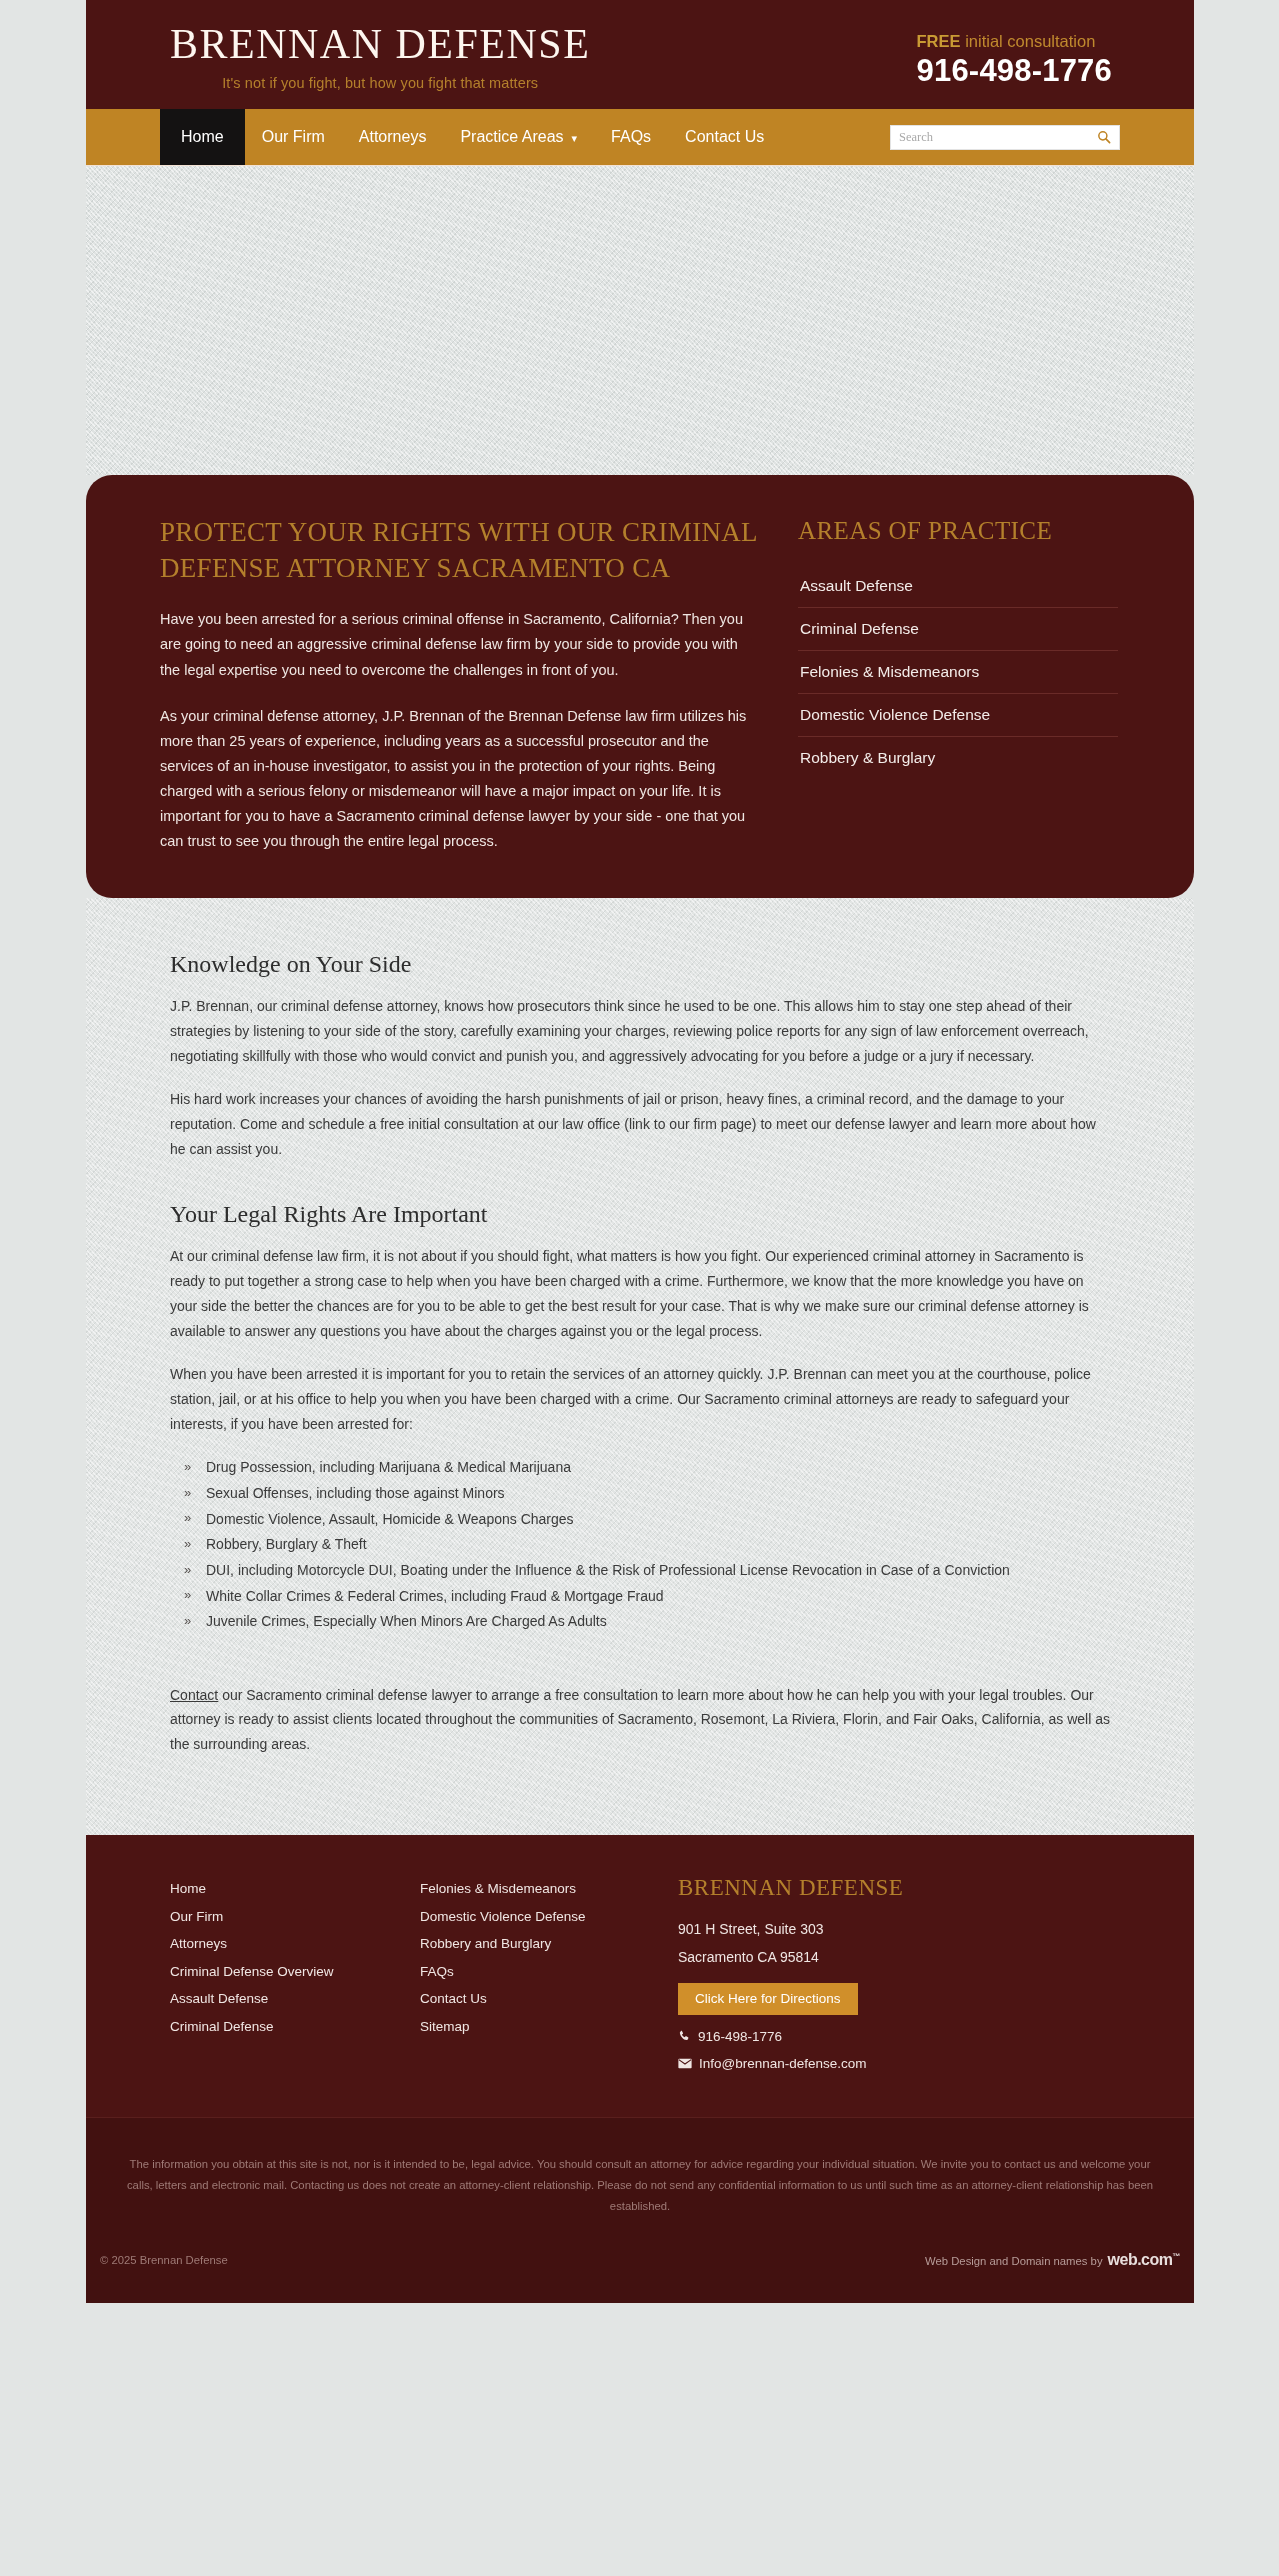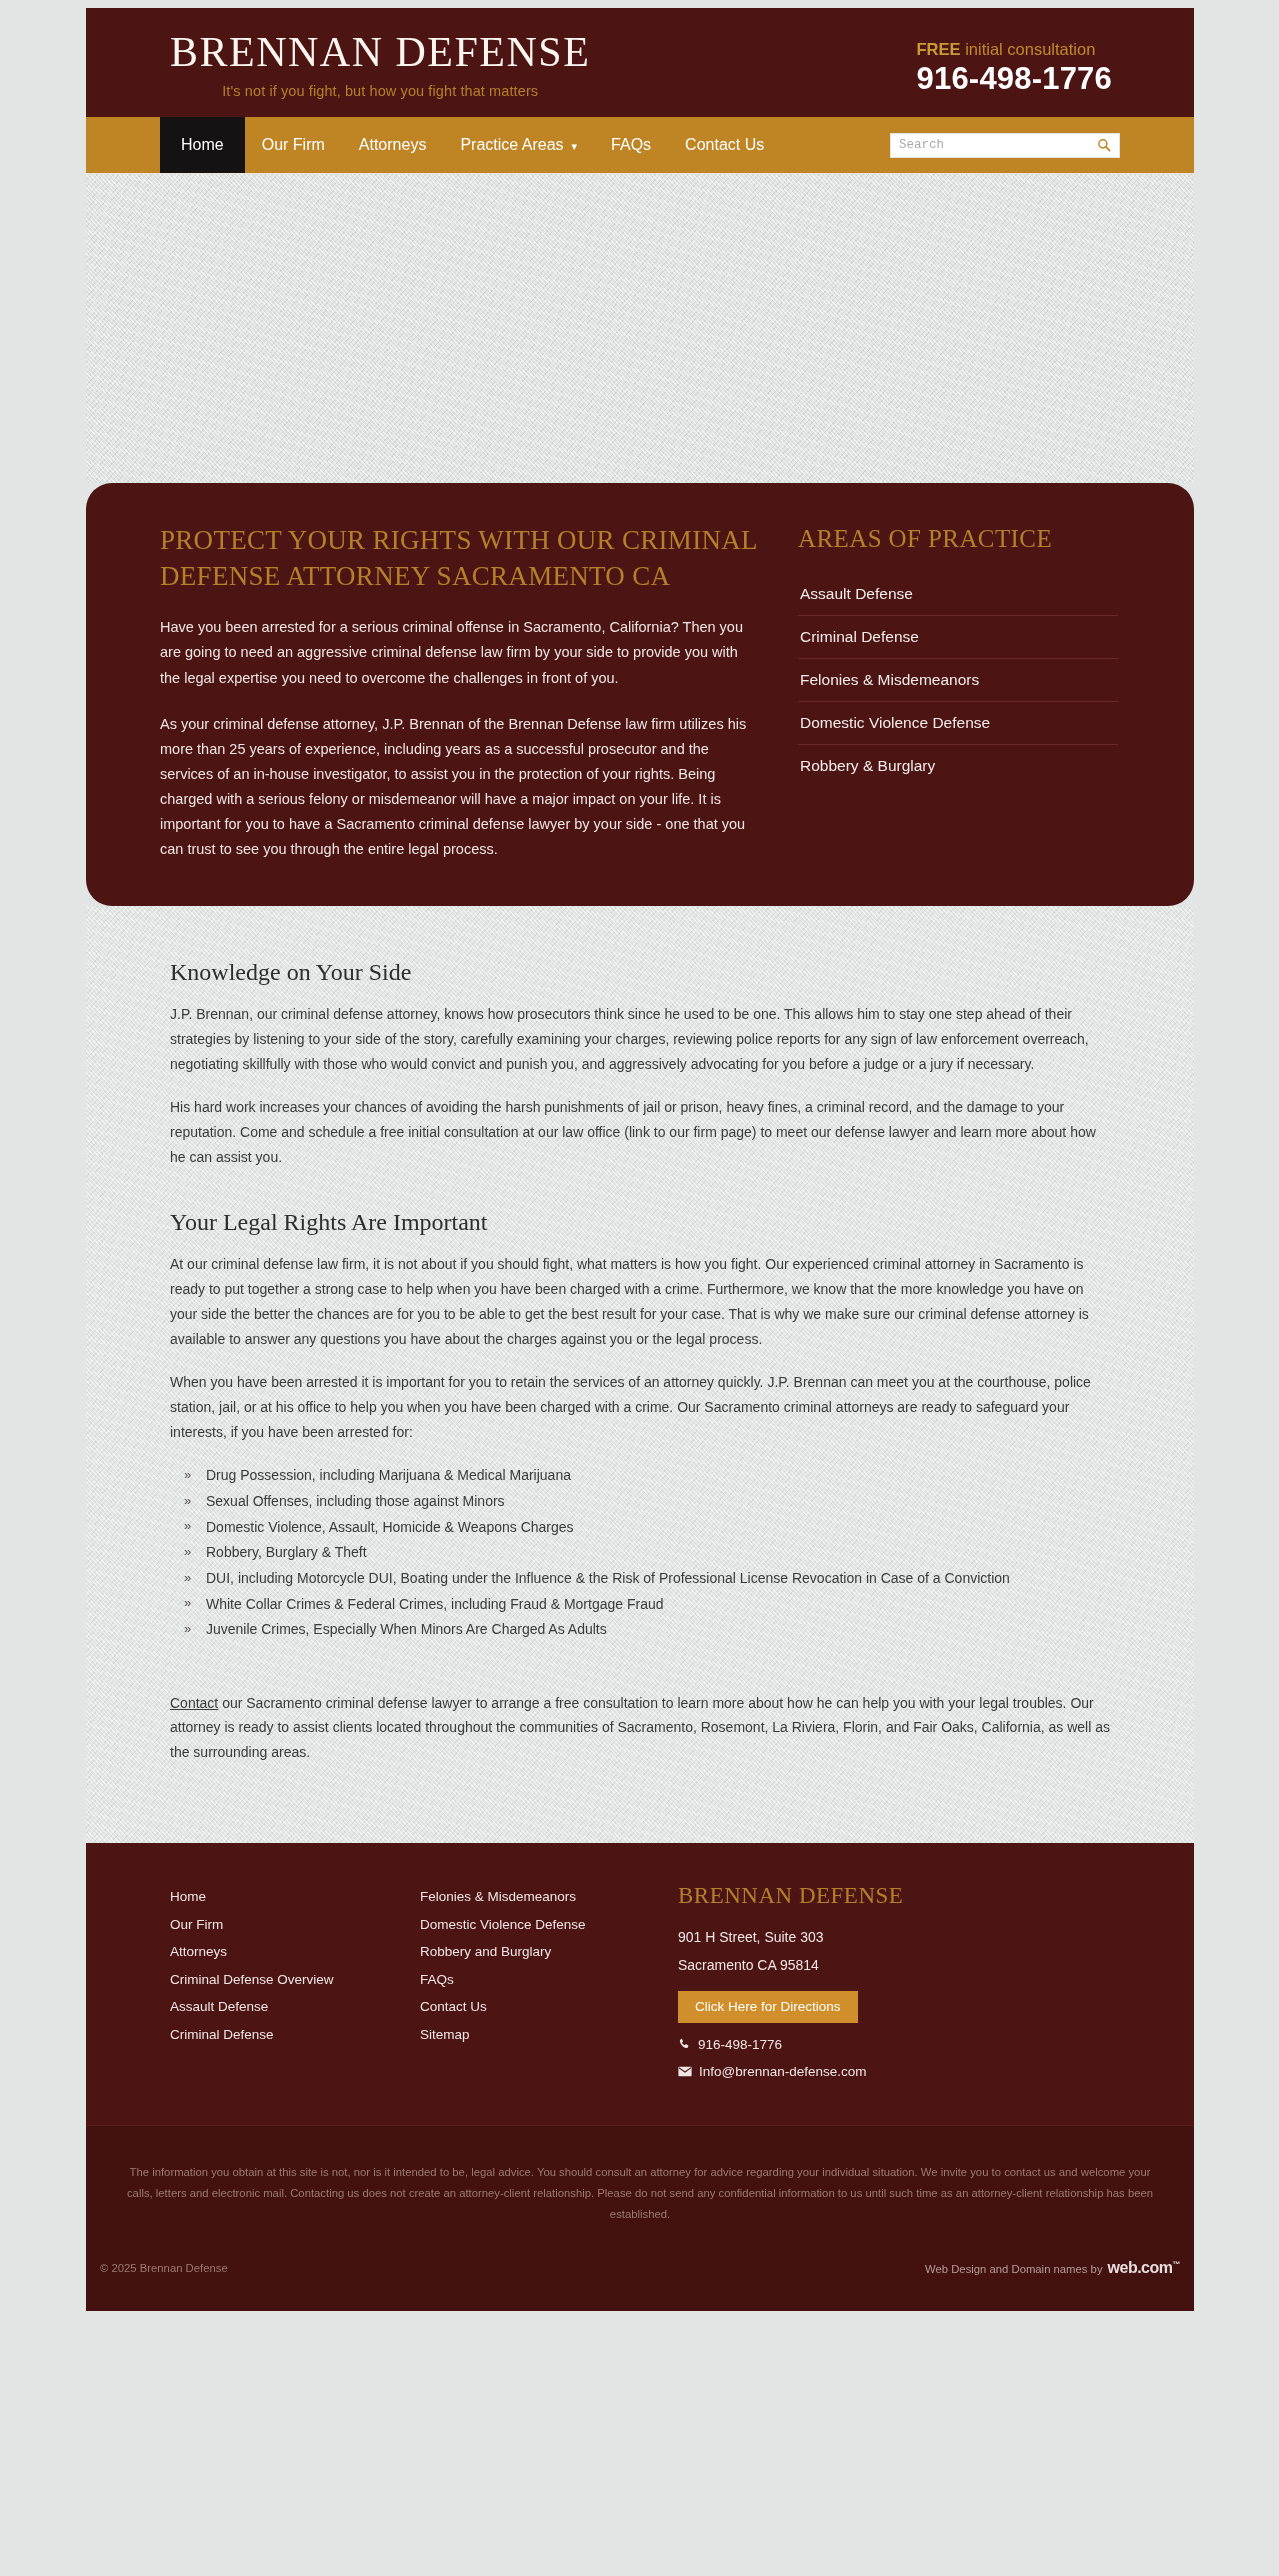--- a/index.html
+++ b/index.html
@@ -3,21 +3,21 @@
 <meta charset="utf-8">
 <style>
   * { margin:0; padding:0; box-sizing:border-box; }
   html, body { width:1280px; }
   body {
     font-family: "Liberation Sans", sans-serif;
     background:#e2e5e4;
     color:#333;
     -webkit-font-smoothing:antialiased;
   }
-  .wrap { width:1108px; margin:8px auto; }
+  .wrap { width:1108px; margin:0 auto; }
 
   
   #site-header { background:#4c1413; padding:22px 0 18px; }
   .header-inner { width:960px; margin:0 auto; display:flex; align-items:flex-start; justify-content:space-between; }
   .brand { padding-left:10px; }
   .brand-name {
     font-family:"Liberation Serif", serif;
     font-size:42px; letter-spacing:1.5px; color:#fdf6ef; font-weight:400;
     line-height:1.05;
   }
@@ -40,21 +40,21 @@
   }
   .nav-item.active { background:#141212; padding:0 21px; }
   .caret { display:inline-block; margin-left:8px; font-size:11px; line-height:1; position:relative; top:1px; }
   .nav-spacer { flex:1; }
   .search-wrap { display:flex; align-items:center; }
   .search-box {
     width:230px; height:25px; background:#fff; border:1px solid #e3e3e3;
     display:flex; align-items:center; padding:0 8px;
   }
   .search-box input {
-    border:0; outline:0; flex:1; font-family:Liberation Mono, monospace;
+    border:0; outline:0; flex:1; font-family:Liberation Serif, serif;
     font-size:12.5px; color:#444; background:transparent;
   }
   .search-box input::placeholder { color:#a9a9a9; }
   .search-ico { width:14px; height:14px; flex:0 0 auto; }
 
   
   #hero {
     height:310px;
     background-color:#dfe3e2;
     background-image:

